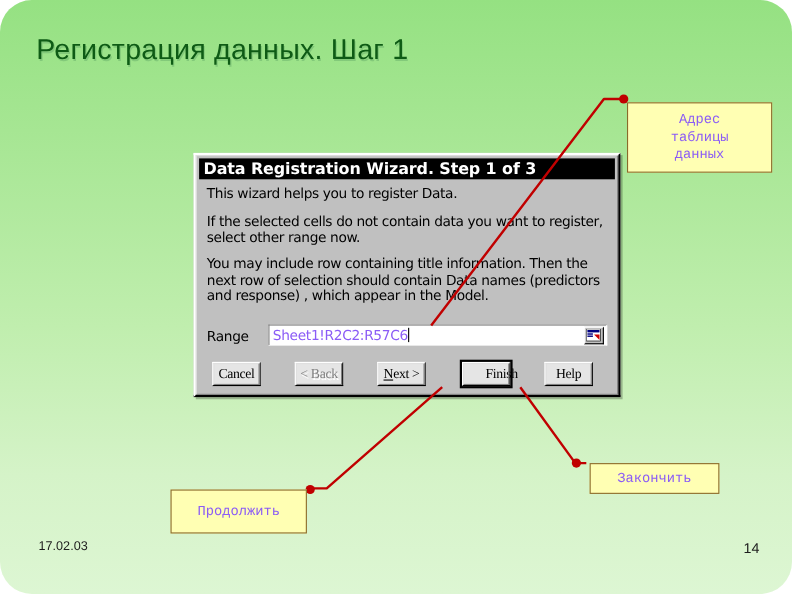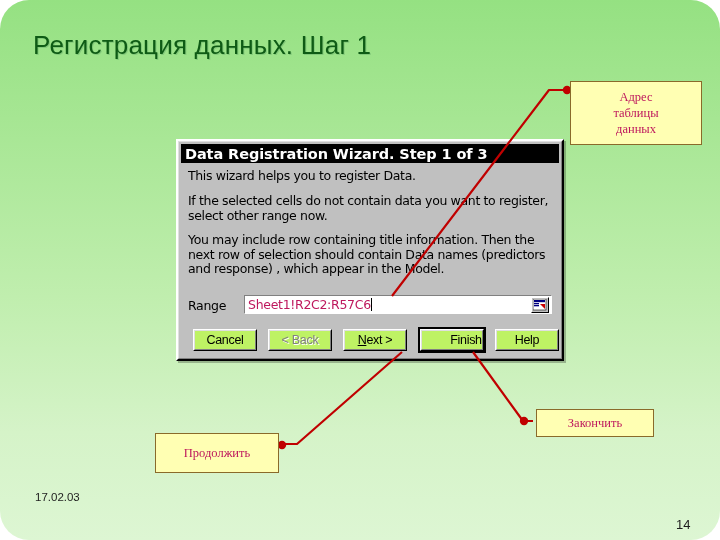--- a/index.html
+++ b/index.html
@@ -117,21 +117,21 @@
     border-top: 1px solid #808080;
     border-left: 1px solid #808080;
     border-right: 1px solid #ffffff;
     border-bottom: 1px solid #ffffff;
     box-sizing: border-box;
     display: flex;
     align-items: center;
   }
   #range-value {
     font-size: 12.5px;
-    color: #be185d;
+    color: #8b5cf6;
     padding-left: 3px;
     font-family: "DejaVu Sans", sans-serif;
     letter-spacing: -0.3px;
     white-space: nowrap;
   }
   #range-caret {
     width: 1px;
     height: 13px;
     background: #000;
   }
@@ -153,31 +153,31 @@
   #button-row {
     position: absolute;
     left: 10px;
     top: 188px;
     right: 10px;
     height: 24px;
   }
   .btn {
     position: absolute;
     top: 0;
-    width: 64px;
+    width: 44px;
     height: 22px;
-    background: #bef264;
+    background: #e5e5e5;
     border-top: 1px solid #ffffff;
     border-left: 1px solid #ffffff;
     border-right: 1px solid #000000;
     border-bottom: 1px solid #000000;
     box-sizing: border-box;
     font-size: 12.5px;
     color: #000;
-    font-family: Liberation Sans, sans-serif;
+    font-family: Liberation Serif, serif;
     display: flex;
     align-items: center;
     justify-content: center;
     letter-spacing: -0.3px;
     padding: 0;
   }
   .btn .inner {
     position: absolute;
     left: 0; top: 0; right: 0; bottom: 0;
     border-top: 1px solid #dfdfdf;
@@ -198,29 +198,30 @@
   #btn-back   { left: 80px; }
   #btn-next   { left: 155px; }
   #btn-finish { left: 232px; }
   #btn-help   { left: 307px; }
 
   
   .callout {
     position: absolute;
     background: #ffffb3;
     border: 1px solid #8a6a2a;
-    color: #be185d;
+    color: #8b5cf6;
     font-size: 12.5px;
     line-height: 16px;
     text-align: center;
     box-sizing: border-box;
     display: flex;
     align-items: center;
     justify-content: center;
-    font-family: Liberation Serif, serif;
+    font-family: Liberation Mono, monospace;
+    margin-top: 12px;
   }
   #callout-address {
     left: 570px;
     top: 81px;
     width: 132px;
     height: 64px;
     flex-direction: column;
   }
   #callout-finish {
     left: 536px;
@@ -249,21 +250,21 @@
   #footer-date {
     position: absolute;
     left: 35px;
     top: 491px;
     font-size: 11.5px;
     color: #1d1d1d;
   }
   #footer-page {
     position: absolute;
     left: 676px;
-    top: 517px;
+    top: 491px;
     font-size: 13px;
     color: #1d1d1d;
     text-align: center;
   }
 </style>
 </head>
 <body>
 
 <div id="slide">
 

